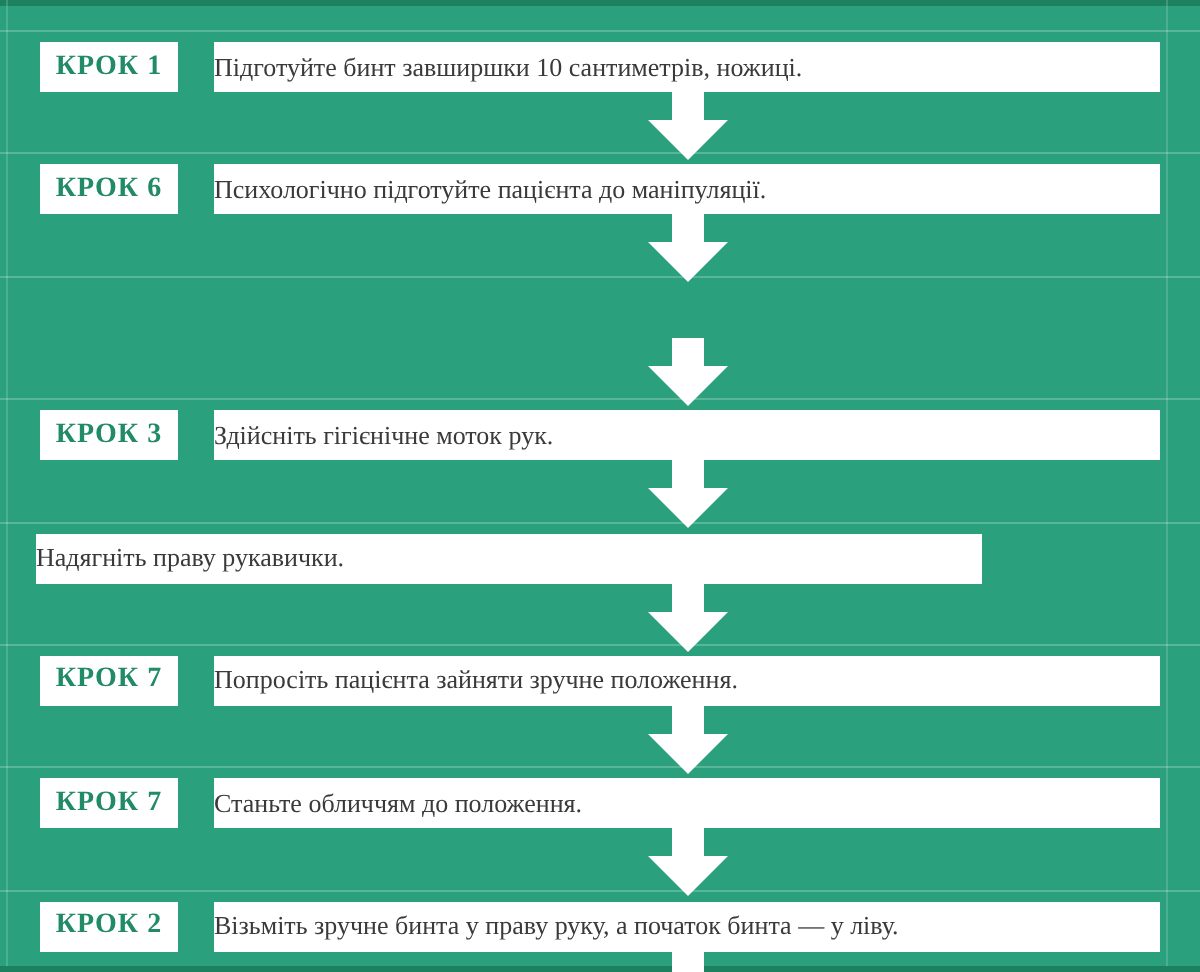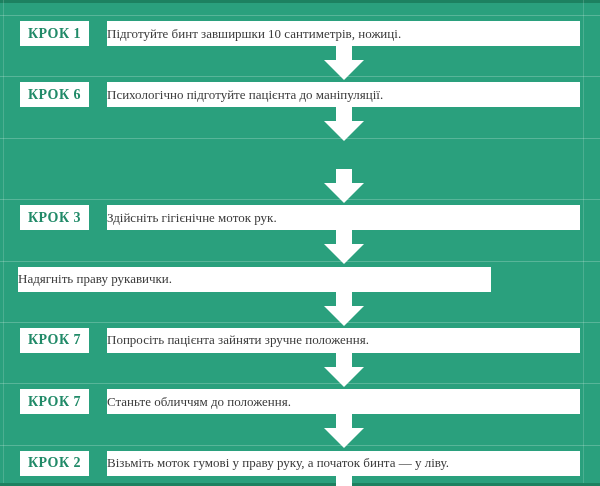--- a/index.html
+++ b/index.html
@@ -190,21 +190,21 @@
       <polygon points="0,14 40,14 20,34" fill="#ffffff"></polygon>
     </svg>
   </div>
 
   <div class="step">
     <div class="row">
       <div class="step-label">
         <span>КРОК 2</span>
       </div>
       <div class="step-box">
-        <span>Візьміть моток гумові у праву руку, а початок бинта — у ліву.</span>
+        <span>Візьміть зручне бинта у праву руку, а початок бинта — у ліву.</span>
       </div>
     </div>
     <svg class="arrow" width="40" height="34" viewBox="0 0 40 34">
       <rect x="12" y="0" width="16" height="15" fill="#ffffff"></rect>
       <polygon points="0,14 40,14 20,34" fill="#ffffff"></polygon>
     </svg>
   </div>
 </div>
   <div class="v-line left"></div>
   <div class="v-line right"></div>

